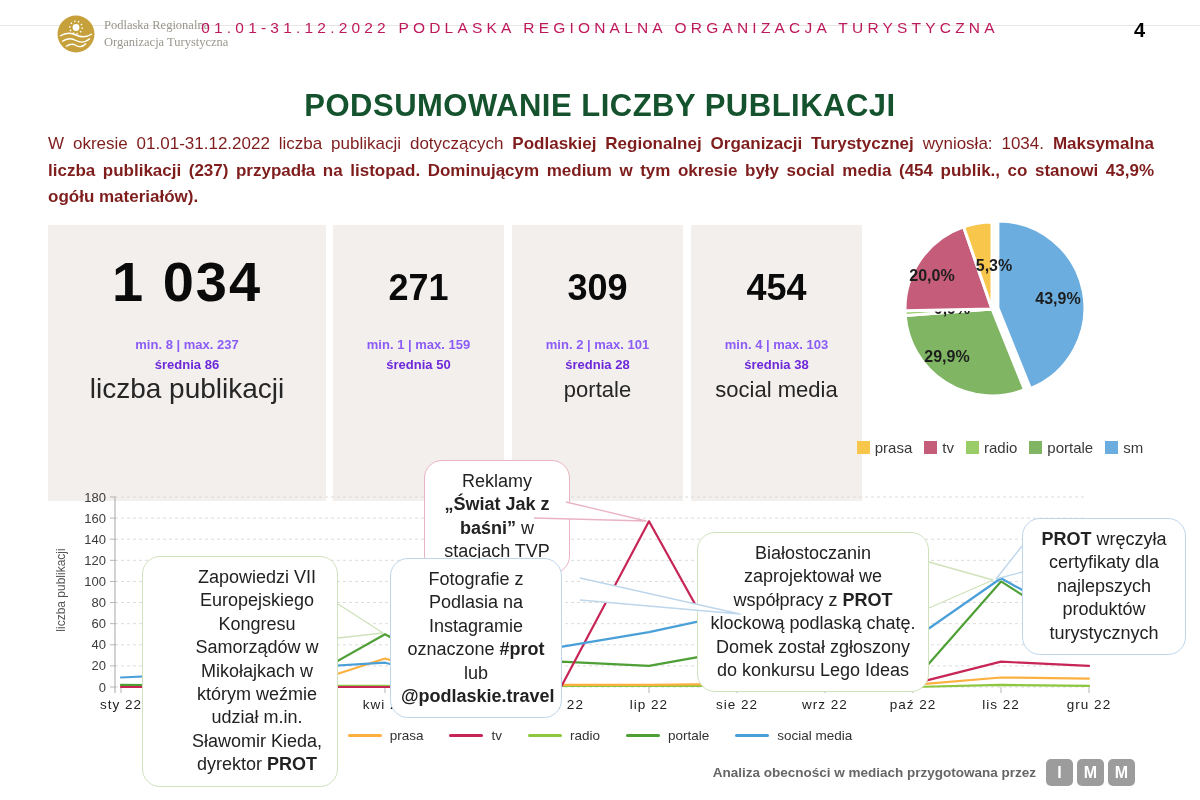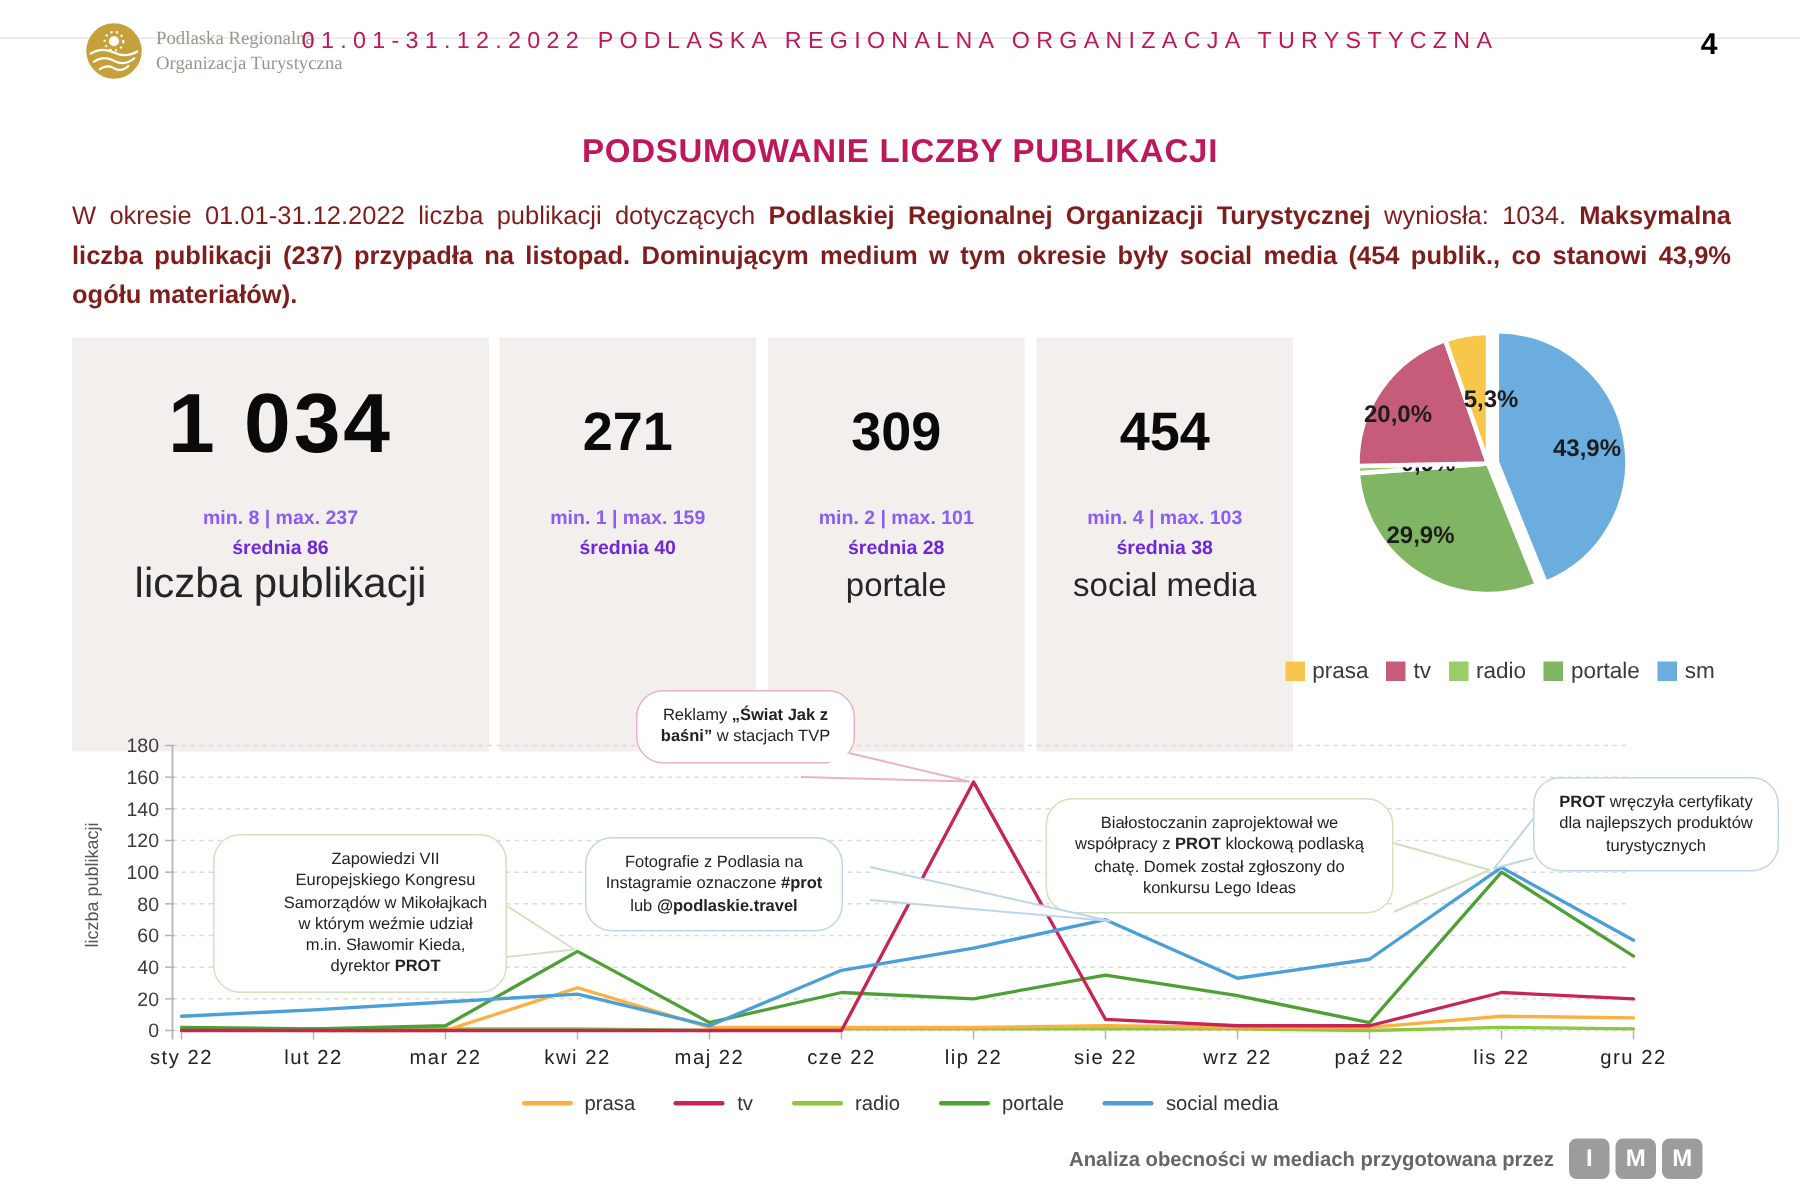--- a/index.html
+++ b/index.html
@@ -3,21 +3,21 @@
 <meta charset="utf-8">
 <style>
   *{margin:0;padding:0;box-sizing:border-box}
   html,body{width:1200px;height:800px}
   body{background:#fff;font-family:"Liberation Sans","DejaVu Sans",sans-serif;position:relative;overflow:hidden;color:#111}
   .hairline{position:absolute;left:0;top:25px;width:1200px;height:1px;background:#e8e6e3}
   .logo{position:absolute;left:57px;top:15px;display:flex;align-items:center;gap:9px}
   .logo-text{font-family:"Liberation Serif","DejaVu Serif",serif;font-size:12.5px;color:#9a968e;line-height:1.4}
   .header-title{position:absolute;left:140px;top:19px;width:920px;text-align:center;font-size:15.5px;letter-spacing:4.2px;color:#be185d;font-weight:500;white-space:nowrap}
   .page-number{position:absolute;right:55px;top:19px;font-size:20px;font-weight:700;color:#000}
-  .page-title{position:absolute;top:88px;left:0;width:100%;text-align:center;font-size:22px;font-weight:700;letter-spacing:.5px;color:#be185d}
+  .page-title{position:absolute;top:88px;left:0;width:100%;text-align:center;font-size:31px;font-weight:700;letter-spacing:.5px;color:#14532d}
   .intro{position:absolute;left:48px;top:131px;width:1106px;font-size:17px;line-height:26.5px;color:#7f1d1d;text-align:justify}
   .intro b,.callout b{font-weight:700}
   .card{position:absolute;top:225px;height:276px;background:#f2efed;text-align:center}
   .card-0{left:48px;width:278px}
   .card-1{left:333px;width:171px}
   .card-2{left:512px;width:171px}
   .card-3{left:691px;width:171px}
   .card .num{position:absolute;left:0;right:0;font-weight:700;color:#0a0a0a}
   .card-0 .num{top:24px;font-size:56px;letter-spacing:2px}
   .card-1 .num,.card-2 .num,.card-3 .num{top:42px;font-size:36px}
@@ -25,21 +25,21 @@
   .card .avg{position:absolute;left:0;right:0;top:132px;font-size:13px;color:#6d28d9;font-weight:600}
   .card .lbl{position:absolute;left:0;right:0;color:#262626}
   .card-0 .lbl{top:148px;font-size:28px}
   .card-1 .lbl,.card-2 .lbl,.card-3 .lbl{top:152px;font-size:22px}
   #pie-chart{position:absolute;left:872px;top:219px;z-index:1}
   .pie-legend{position:absolute;left:840px;top:439px;width:320px;display:flex;justify-content:center;align-items:center;gap:12px;font-size:15px;color:#3a3a3a}
   .pie-legend .item{display:flex;align-items:center;gap:5px}
   .pie-legend .sw{width:13px;height:13px;display:inline-block}
   #line-chart{position:absolute;left:0;top:460px;z-index:1}
   .ylabel{position:absolute;left:-8px;top:582px;width:140px;height:16px;text-align:center;font-size:12px;color:#555;transform:rotate(-90deg);z-index:2}
-  .callout{position:absolute;background:#fff;border-radius:18px;padding:9px 10px;font-size:11px;line-height:1.3;text-align:center;color:#222;z-index:4}
+  .callout{position:absolute;background:#fff;border-radius:18px;padding:9px 10px;font-size:18px;line-height:1.3;text-align:center;color:#222;z-index:4}
   .acc-green{border:1.4px solid #cfe2bb}
   .acc-pink{border:1.4px solid #eab3c3}
   .acc-blue{border:1.4px solid #bed6eb}
   #tails{position:absolute;left:0;top:0;width:1200px;height:800px;z-index:5;pointer-events:none}
   .line-legend{position:absolute;left:0;top:728px;width:1200px;display:flex;justify-content:center;align-items:center;gap:26px;font-size:13.5px;color:#333}
   .line-legend .item{display:flex;align-items:center;gap:8px}
   .line-legend .sw{width:34px;height:3px;border-radius:2px;display:inline-block}
   .credit{position:absolute;top:765px;left:0;width:1036px;text-align:right;font-size:13.5px;font-weight:700;color:#666}
   .imm{position:absolute;top:759px;left:1046px;display:flex;gap:4px}
   .imm span{width:27px;height:27px;background:#9c9c9c;border-radius:5px;color:#fff;font-weight:700;font-size:16px;display:flex;align-items:center;justify-content:center}
@@ -73,21 +73,21 @@
 
 <div class="card card-0">
   <div class="num">1 034</div>
   <div class="minmax">min. 8 | max. 237</div>
   <div class="avg">średnia 86</div>
   <div class="lbl">liczba publikacji</div>
 </div>
 <div class="card card-1">
   <div class="num">271</div>
   <div class="minmax">min. 1 | max. 159</div>
-  <div class="avg">średnia 40</div>
+  <div class="avg">średnia 50</div>
 </div>
 <div class="card card-2">
   <div class="num">309</div>
   <div class="minmax">min. 2 | max. 101</div>
   <div class="avg">średnia 28</div>
   <div class="lbl">portale</div>
 </div>
 <div class="card card-3">
   <div class="num">454</div>
   <div class="minmax">min. 4 | max. 103</div>

